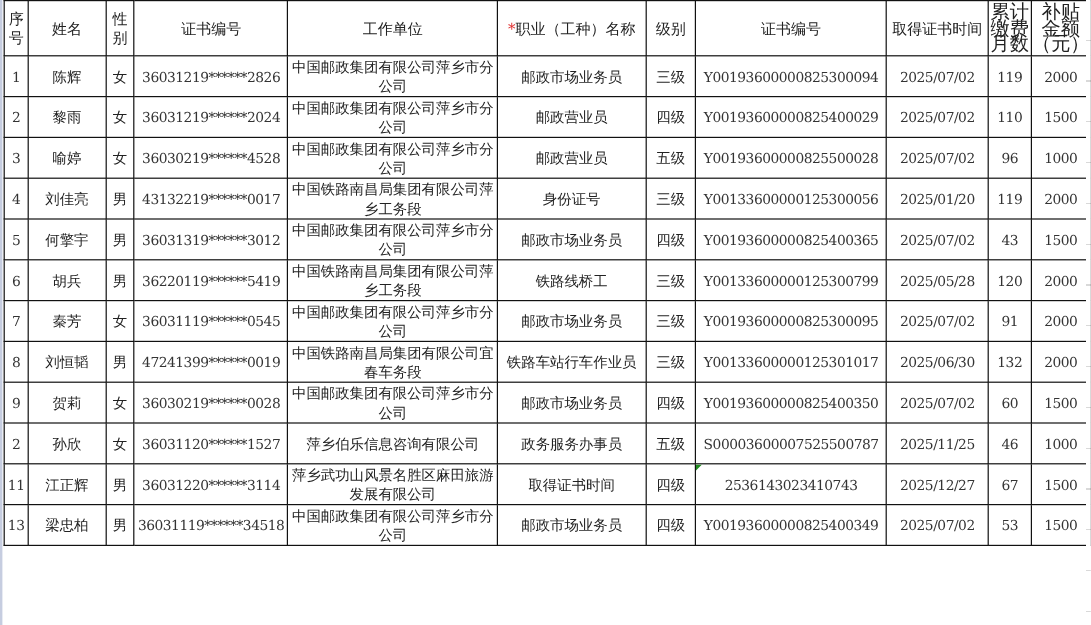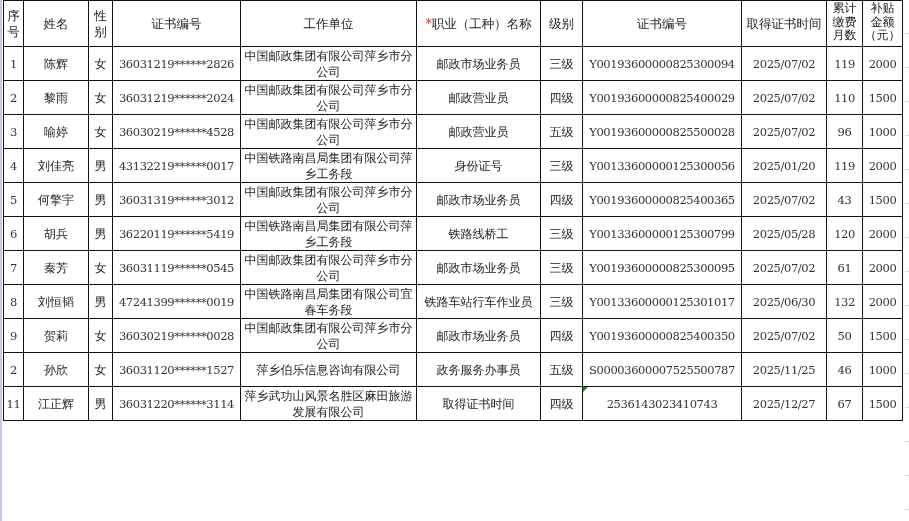--- a/index.html
+++ b/index.html
@@ -6,21 +6,21 @@
   body { width:909px; height:521px; overflow:hidden; position:relative;
          font-family:"DejaVu Serif","Liberation Serif",serif; color:#222; }
   .leftbar { position:absolute; left:0; top:0; width:2px; height:521px; background:#c6cde0; }
   table { position:absolute; left:3px; top:0; border-collapse:collapse; table-layout:fixed; }
   td, th { border:1px solid #111; text-align:center; vertical-align:middle; padding:0;
            font-weight:normal; font-size:12px; line-height:16px; overflow:hidden; }
   th { height:45px; font-size:12.5px; }
   td { height:33px; }
   .num { font-size:11.5px; letter-spacing:-0.4px; color:#333; }
   .req { color:#e03030; }
-  .small { font-size:12px; line-height:13.5px;font-family:Liberation Mono, monospace; }
+  .small { font-size:16px; line-height:13.5px; }
   .cellmark { position:relative; }
   .tri { position:absolute; left:0; top:0; width:0; height:0;
          border-top:5px solid #1e8a1e; border-right:5px solid transparent; }
   .gridtail { position:absolute; left:905px; top:0; width:4px; height:521px;
               background:repeating-linear-gradient(#ffffff 0 33px,#d9d9d9 33px 34px); }
 </style>
 </head>
 <body>
 
 <div class="leftbar"></div>
@@ -136,21 +136,21 @@
       <tr>
         <td class="num">7</td>
         <td>秦芳</td>
         <td>女</td>
         <td class="num">36031119******0545</td>
         <td><span>中国邮政集团有限公司萍乡市分</span><br><span>公司</span></td>
         <td>邮政市场业务员</td>
         <td>三级</td>
         <td class="num">Y00193600000825300095</td>
         <td class="num">2025/07/02</td>
-        <td class="num">61</td>
+        <td class="num">91</td>
         <td class="num">2000</td>
       </tr>
       <tr>
         <td class="num">8</td>
         <td>刘恒韬</td>
         <td>男</td>
         <td class="num">47241399******0019</td>
         <td><span>中国铁路南昌局集团有限公司宜</span><br><span>春车务段</span></td>
         <td>铁路车站行车作业员</td>
         <td>三级</td>
@@ -162,21 +162,21 @@
       <tr>
         <td class="num">9</td>
         <td>贺莉</td>
         <td>女</td>
         <td class="num">36030219******0028</td>
         <td><span>中国邮政集团有限公司萍乡市分</span><br><span>公司</span></td>
         <td>邮政市场业务员</td>
         <td>四级</td>
         <td class="num">Y00193600000825400350</td>
         <td class="num">2025/07/02</td>
-        <td class="num">50</td>
+        <td class="num">60</td>
         <td class="num">1500</td>
       </tr>
       <tr>
         <td class="num">2</td>
         <td>孙欣</td>
         <td>女</td>
         <td class="num">36031120******1527</td>
         <td><span>萍乡伯乐信息咨询有限公司</span></td>
         <td>政务服务办事员</td>
         <td>五级</td>
@@ -191,16 +191,29 @@
         <td>男</td>
         <td class="num">36031220******3114</td>
         <td><span>萍乡武功山风景名胜区麻田旅游</span><br><span>发展有限公司</span></td>
         <td>取得证书时间</td>
         <td>四级</td>
         <td class="num cellmark"><span class="tri"></span><span>2536143023410743</span></td>
         <td class="num">2025/12/27</td>
         <td class="num">67</td>
         <td class="num">1500</td>
       </tr>
+      <tr>
+        <td class="num">13</td>
+        <td>梁忠柏</td>
+        <td>男</td>
+        <td class="num">36031119******34518</td>
+        <td><span>中国邮政集团有限公司萍乡市分</span><br><span>公司</span></td>
+        <td>邮政市场业务员</td>
+        <td>四级</td>
+        <td class="num">Y00193600000825400349</td>
+        <td class="num">2025/07/02</td>
+        <td class="num">53</td>
+        <td class="num">1500</td>
+      </tr>
     </tbody>
 </table>
 
 <div class="gridtail"></div>
 
 </body></html>

